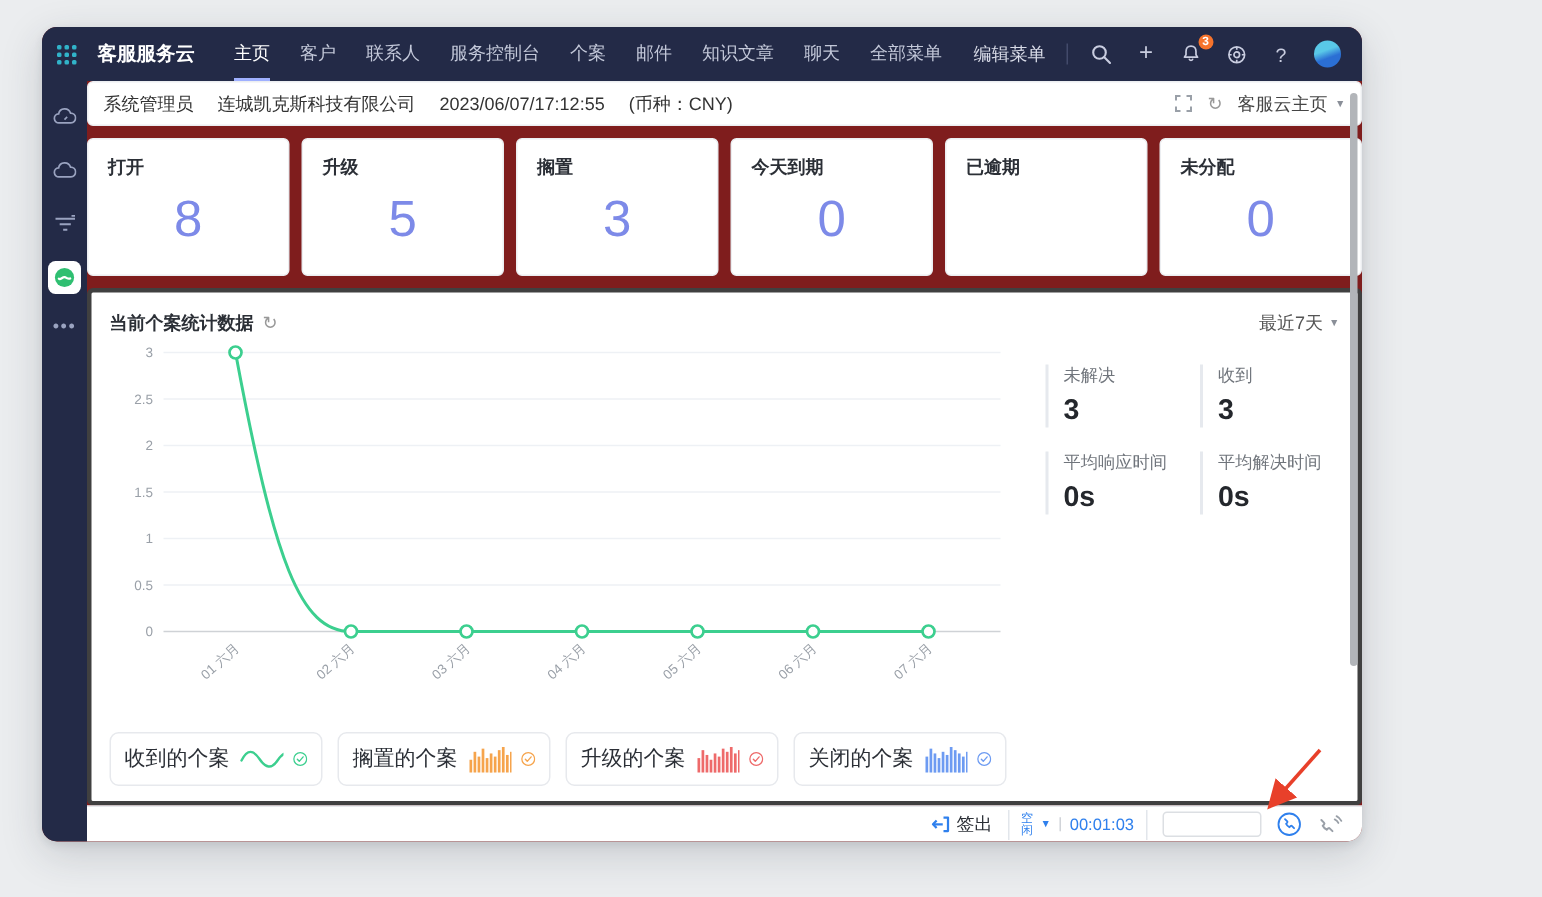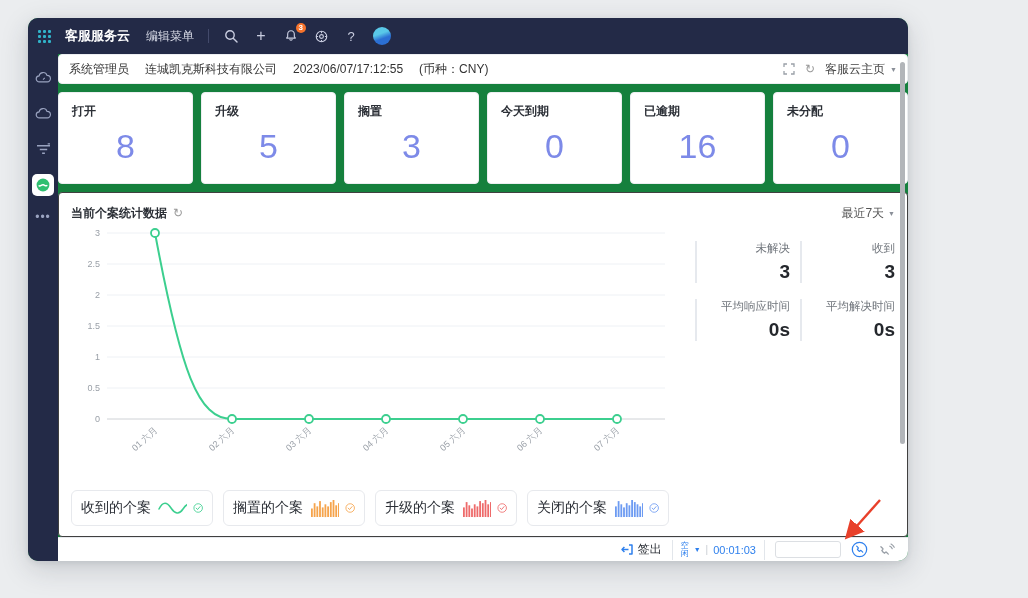--- a/index.html
+++ b/index.html
@@ -1,20 +1,20 @@
 <!DOCTYPE html>
 <html><head>
 <meta charset="utf-8">
 <style>
   * { margin:0; padding:0; box-sizing:border-box; }
   html,body { width:1028px; height:598px; }
   body { background:#ebedef; font-family:"Liberation Sans", sans-serif; position:relative; overflow:hidden; }
 
   .window { position:absolute; left:28px; top:18px; width:880px; height:543px;
-    border-radius:10px; overflow:hidden; background:#15803d;
+    border-radius:10px; overflow:hidden; background:#7f1d1d;
     box-shadow:0 8px 28px rgba(40,45,60,.18), 0 2px 6px rgba(40,45,60,.10);
     display:flex; flex-direction:column; }
 
   
   .topbar { height:36px; background:#232a47; display:flex; align-items:center; padding:0 14px 0 10px; flex-shrink:0; }
   .waffle { display:grid; grid-template-columns:repeat(3,3px); grid-gap:2px; margin-right:14px; cursor:pointer;}
   .waffle i { width:3px; height:3px; background:#31b3c9; border-radius:1px; }
   .brand { color:#fff; font-weight:bold; font-size:13px; margin-right:16px; white-space:nowrap; }
   .nav { display:flex; align-items:stretch; height:36px; flex:1; }
   .nav-item { color:#c3c8d9; font-size:12px; line-height:34px; margin:0 10px; border-bottom:2px solid transparent; cursor:pointer; white-space:nowrap; }
@@ -41,21 +41,21 @@
   .subheader .grp { display:flex; gap:16px; align-items:center; flex:1; }
   .sub-right { display:flex; align-items:center; gap:10px; color:#8a9099; }
   .caret { font-size:7px; color:#8a8f98; }
   .refresh { color:#999; font-size:12px; cursor:pointer; }
 
   .stats-row { display:flex; gap:8px; margin-bottom:8px; flex-shrink:0; }
   .stat-card { flex:1; background:#fff; border:1px solid #eceef1; border-radius:4px; height:92px; position:relative; cursor:pointer; }
   .stat-card .lbl { position:absolute; top:10px; left:13px; font-size:12px; font-weight:bold; color:#2b2f36; }
   .stat-card .val { position:absolute; left:0; right:0; top:34px; text-align:center; font-size:34px; color:#7d8ae8; }
 
-  .panel { flex:1; background:#fff; border:1px solid #404040; border-radius:4px; padding:10px 12px; display:flex; flex-direction:column; min-height:0;text-align:right;}
+  .panel { flex:1; background:#fff; border:3px solid #404040; border-radius:4px; padding:10px 12px; display:flex; flex-direction:column; min-height:0;}
   .panel-head { display:flex; align-items:center; height:20px; flex-shrink:0;}
   .panel-title { font-size:12px; font-weight:bold; color:#2b2f36; }
   .panel-head .spacer { flex:1; }
   .range { font-size:12px; color:#555; cursor:pointer; display:flex; align-items:center; gap:4px;}
   .panel-body { flex:1; display:flex; min-height:0; }
   .chart-wrap { width:610px; flex-shrink:0; }
   .kpis { flex:1; margin-left:14px; padding-top:18px; display:grid; grid-template-columns:1fr 1fr; grid-auto-rows:min-content; gap:16px 10px; align-content:start;}
   .kpi { border-left:2px solid #e6e9ee; padding-left:10px; }
   .kpi .k-lbl { font-size:11.5px; color:#70757c; margin-bottom:5px; white-space:nowrap;}
   .kpi .k-val { font-size:19px; font-weight:bold; color:#24272c; }
@@ -93,20 +93,31 @@
         <i></i>
         <i></i>
         <i></i>
         <i></i>
         <i></i>
         <i></i>
         <i></i>
         <i></i>
     </div>
     <div class="brand">客服服务云</div>
+    <div class="nav" id="nav-menu">
+        <span class="nav-item active">主页</span>
+        <span class="nav-item">客户</span>
+        <span class="nav-item">联系人</span>
+        <span class="nav-item">服务控制台</span>
+        <span class="nav-item">个案</span>
+        <span class="nav-item">邮件</span>
+        <span class="nav-item">知识文章</span>
+        <span class="nav-item">聊天</span>
+        <span class="nav-item">全部菜单</span>
+      </div>
     <div class="top-right">
       <span class="edit-menu">编辑菜单</span>
       <span class="tdivider"></span>
       <span class="ticon">
         <svg width="14" height="14" viewBox="0 0 14 14">
             <circle cx="6" cy="6" r="4.2" fill="none" stroke="#c9cde0" stroke-width="1.4"></circle>
             <line x1="9.2" y1="9.2" x2="13" y2="13" stroke="#c9cde0" stroke-width="1.4" stroke-linecap="round"></line>
           </svg>
       </span>
       <span class="ticon" style="font-size:16px;">+</span>
@@ -201,21 +212,20 @@
             <div class="stat-card">
               <div class="lbl">搁置</div>
                  <div class="val">3</div>
             </div>
             <div class="stat-card">
               <div class="lbl">今天到期</div>
                  <div class="val">0</div>
             </div>
             <div class="stat-card">
               <div class="lbl">已逾期</div>
-                 <div class="val">16</div>
             </div>
             <div class="stat-card">
               <div class="lbl">未分配</div>
                  <div class="val">0</div>
             </div>
           </div>
 
         <div class="panel">
           <div class="panel-head">
             <span class="panel-title">当前个案统计数据</span>

